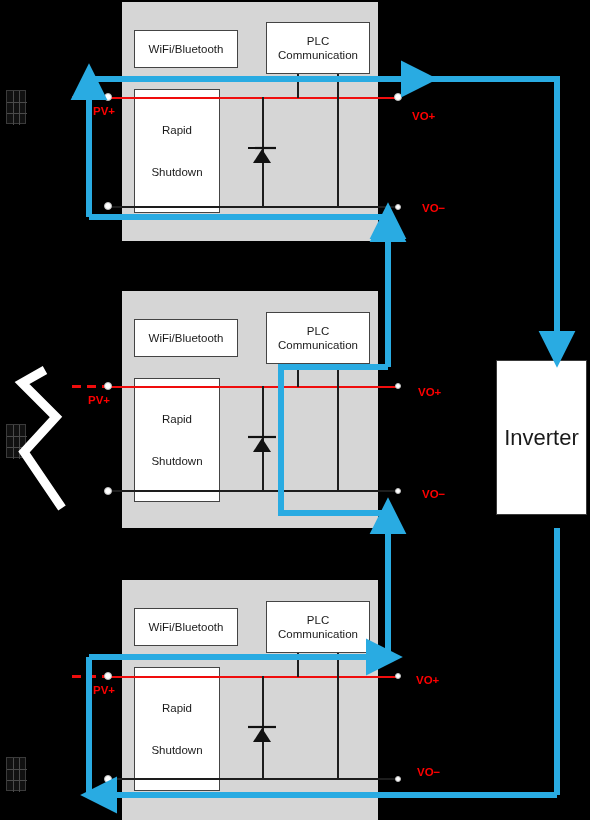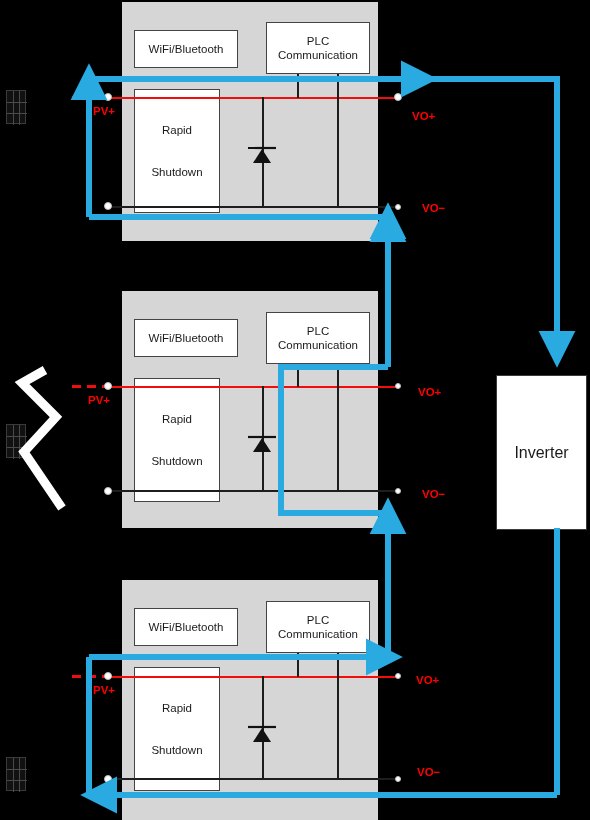--- a/index.html
+++ b/index.html
@@ -3,21 +3,21 @@
 <meta charset="utf-8">
 <style>
   html,body{margin:0;padding:0;background:#000;}
   #stage{position:relative;width:590px;height:820px;background:#000;overflow:hidden;
          font-family:"Liberation Sans",sans-serif;border-radius:8px;}
   .mod-panel{position:absolute;background:#d6d6d6;}
   .wbox{position:absolute;background:#ffffff;border:1.5px solid #444;
         display:flex;align-items:center;justify-content:center;text-align:center;
         color:#1a1a1a;font-size:11.5px;line-height:1.25;box-sizing:border-box;}
   .wbox.rsd{font-size:11.5px;gap:28px;}
-  .wbox.inv{font-size:16px;border:1.6px solid #3a3a3a;margin-top:15px;}
+  .wbox.inv{font-size:22px;border:1.6px solid #3a3a3a;}
   .redline{position:absolute;background:#f00d0d;height:1.6px;}
   .reddash{position:absolute;height:2.6px;
            background:repeating-linear-gradient(to right,#f00d0d 0 9px,transparent 9px 15px);}
   .node{position:absolute;width:8px;height:8px;border-radius:50%;background:#fff;
         border:1px solid #bdbdbd;box-sizing:border-box;}
   .node.sm{width:6px;height:6px;}
   .lbl{position:absolute;color:#ff0000;font-weight:bold;font-size:11.5px;white-space:nowrap;}
   .pvline{position:absolute;background:#1d1d1d;}
   .panelicon{position:absolute;background:#111;border:1px solid #3b3b3b;box-sizing:border-box;}
   .panelicon i{position:absolute;background:#4a4a4a;display:block;}

